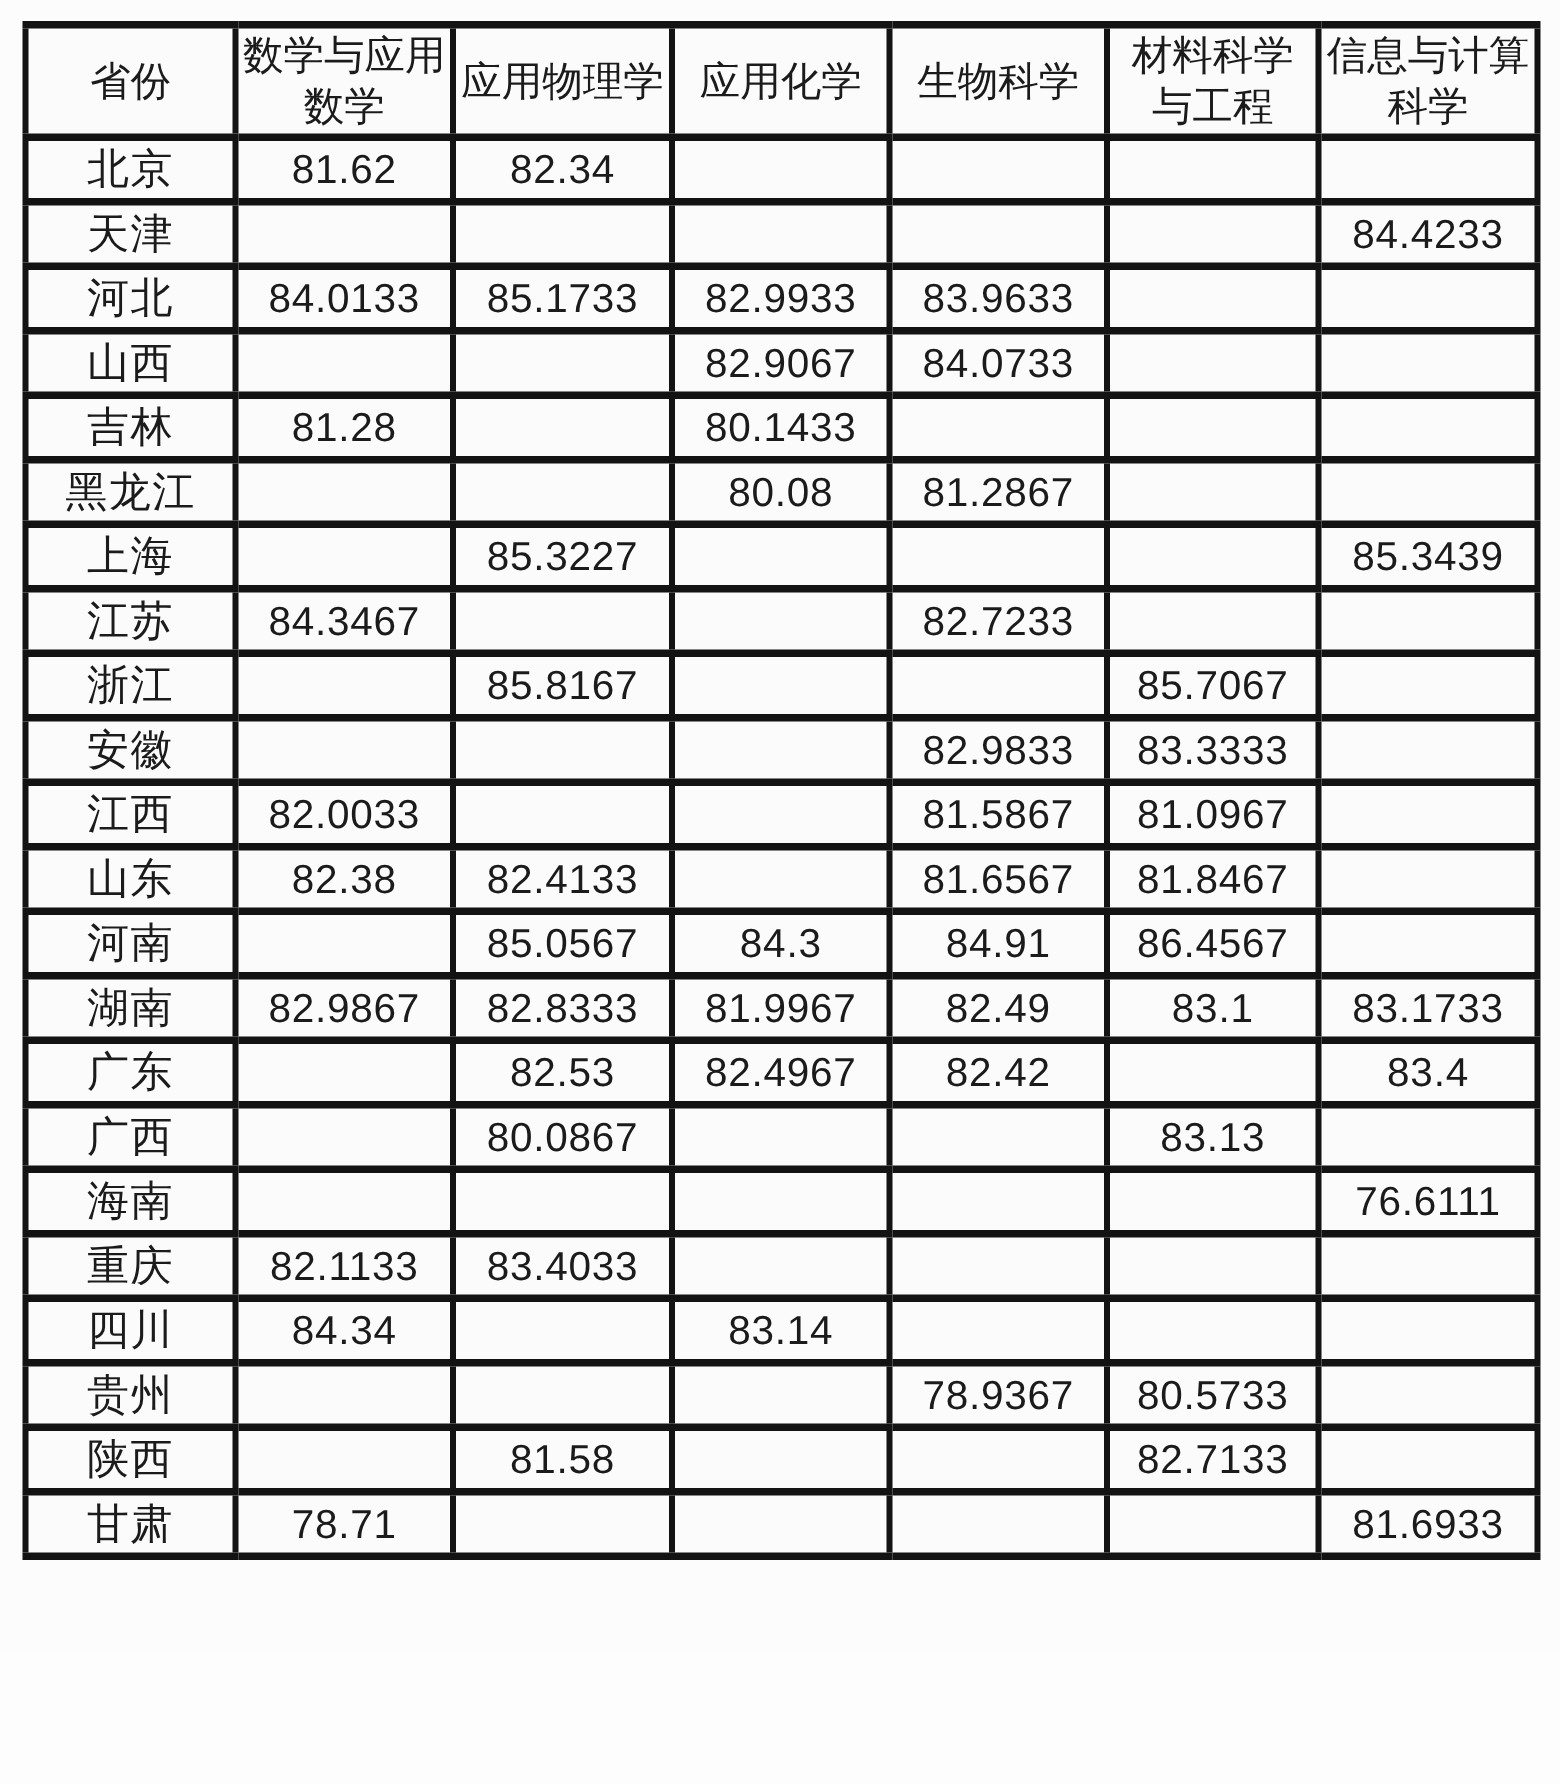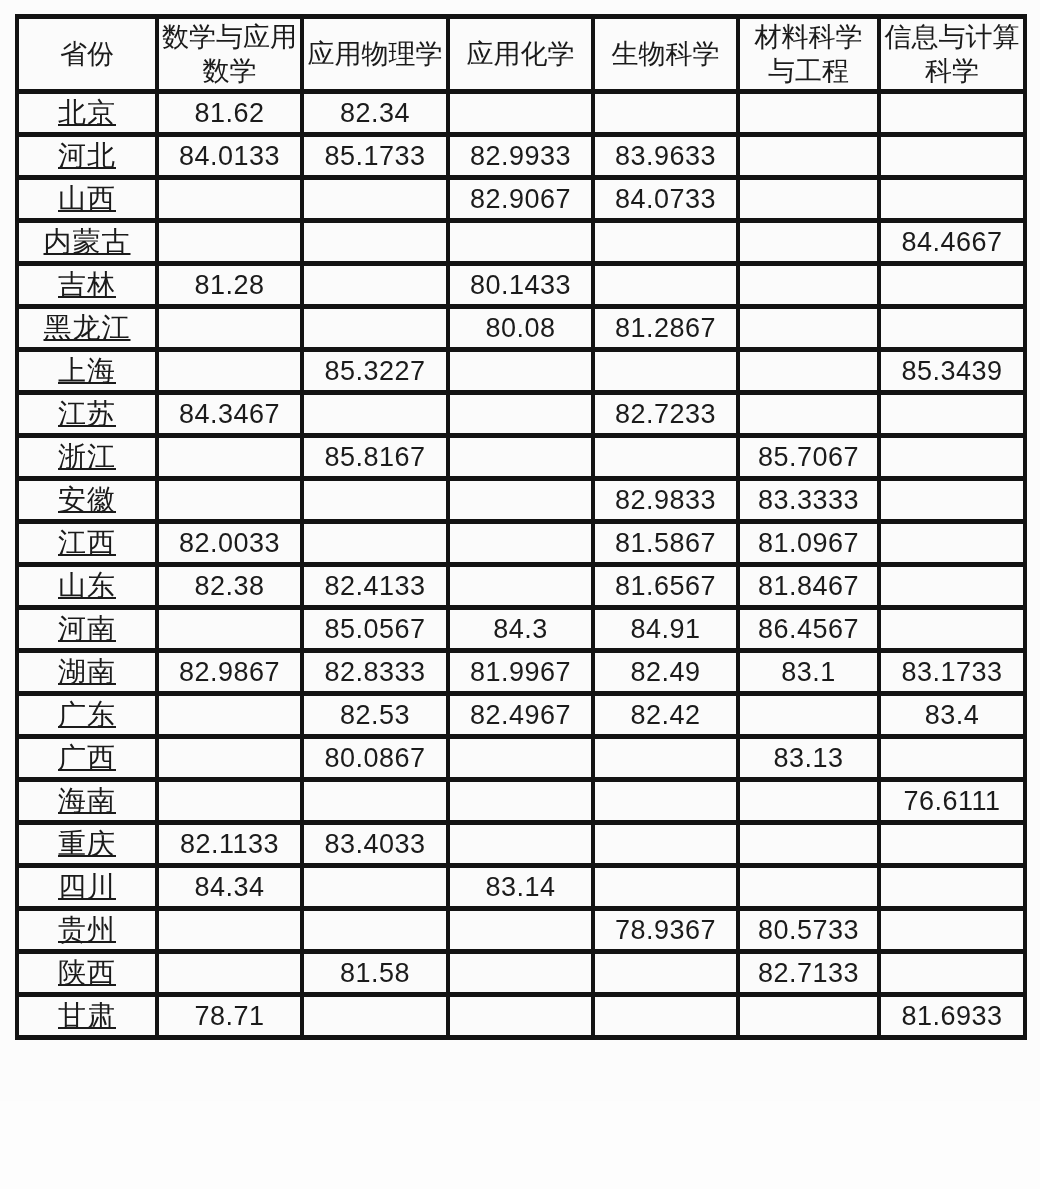--- a/index.html
+++ b/index.html
@@ -38,21 +38,20 @@
   }
   .score-table thead th {
     height: 70px;
     font-size: 27px;
     line-height: 34px;
   }
   .score-table tbody th {
     height: 37px;
     font-size: 28px;
     letter-spacing: 1px;
-    text-decoration: underline;
   }
   .score-table tbody td {
     height: 37px;
     font-size: 27px;
     letter-spacing: 0.5px;
   }
 </style>
 </head>
 <body>
 
@@ -82,45 +81,45 @@
         <tr>
           <th>北京</th>
           <td>81.62</td>
           <td>82.34</td>
           <td></td>
           <td></td>
           <td></td>
           <td></td>
         </tr>
         <tr>
+          <th>天津</th>
+          <td></td>
+          <td></td>
+          <td></td>
+          <td></td>
+          <td></td>
+          <td>84.4233</td>
+        </tr>
+        <tr>
           <th>河北</th>
           <td>84.0133</td>
           <td>85.1733</td>
           <td>82.9933</td>
           <td>83.9633</td>
           <td></td>
           <td></td>
         </tr>
         <tr>
           <th>山西</th>
           <td></td>
           <td></td>
           <td>82.9067</td>
           <td>84.0733</td>
           <td></td>
           <td></td>
-        </tr>
-        <tr>
-          <th>内蒙古</th>
-          <td></td>
-          <td></td>
-          <td></td>
-          <td></td>
-          <td></td>
-          <td>84.4667</td>
         </tr>
         <tr>
           <th>吉林</th>
           <td>81.28</td>
           <td></td>
           <td>80.1433</td>
           <td></td>
           <td></td>
           <td></td>
         </tr>

